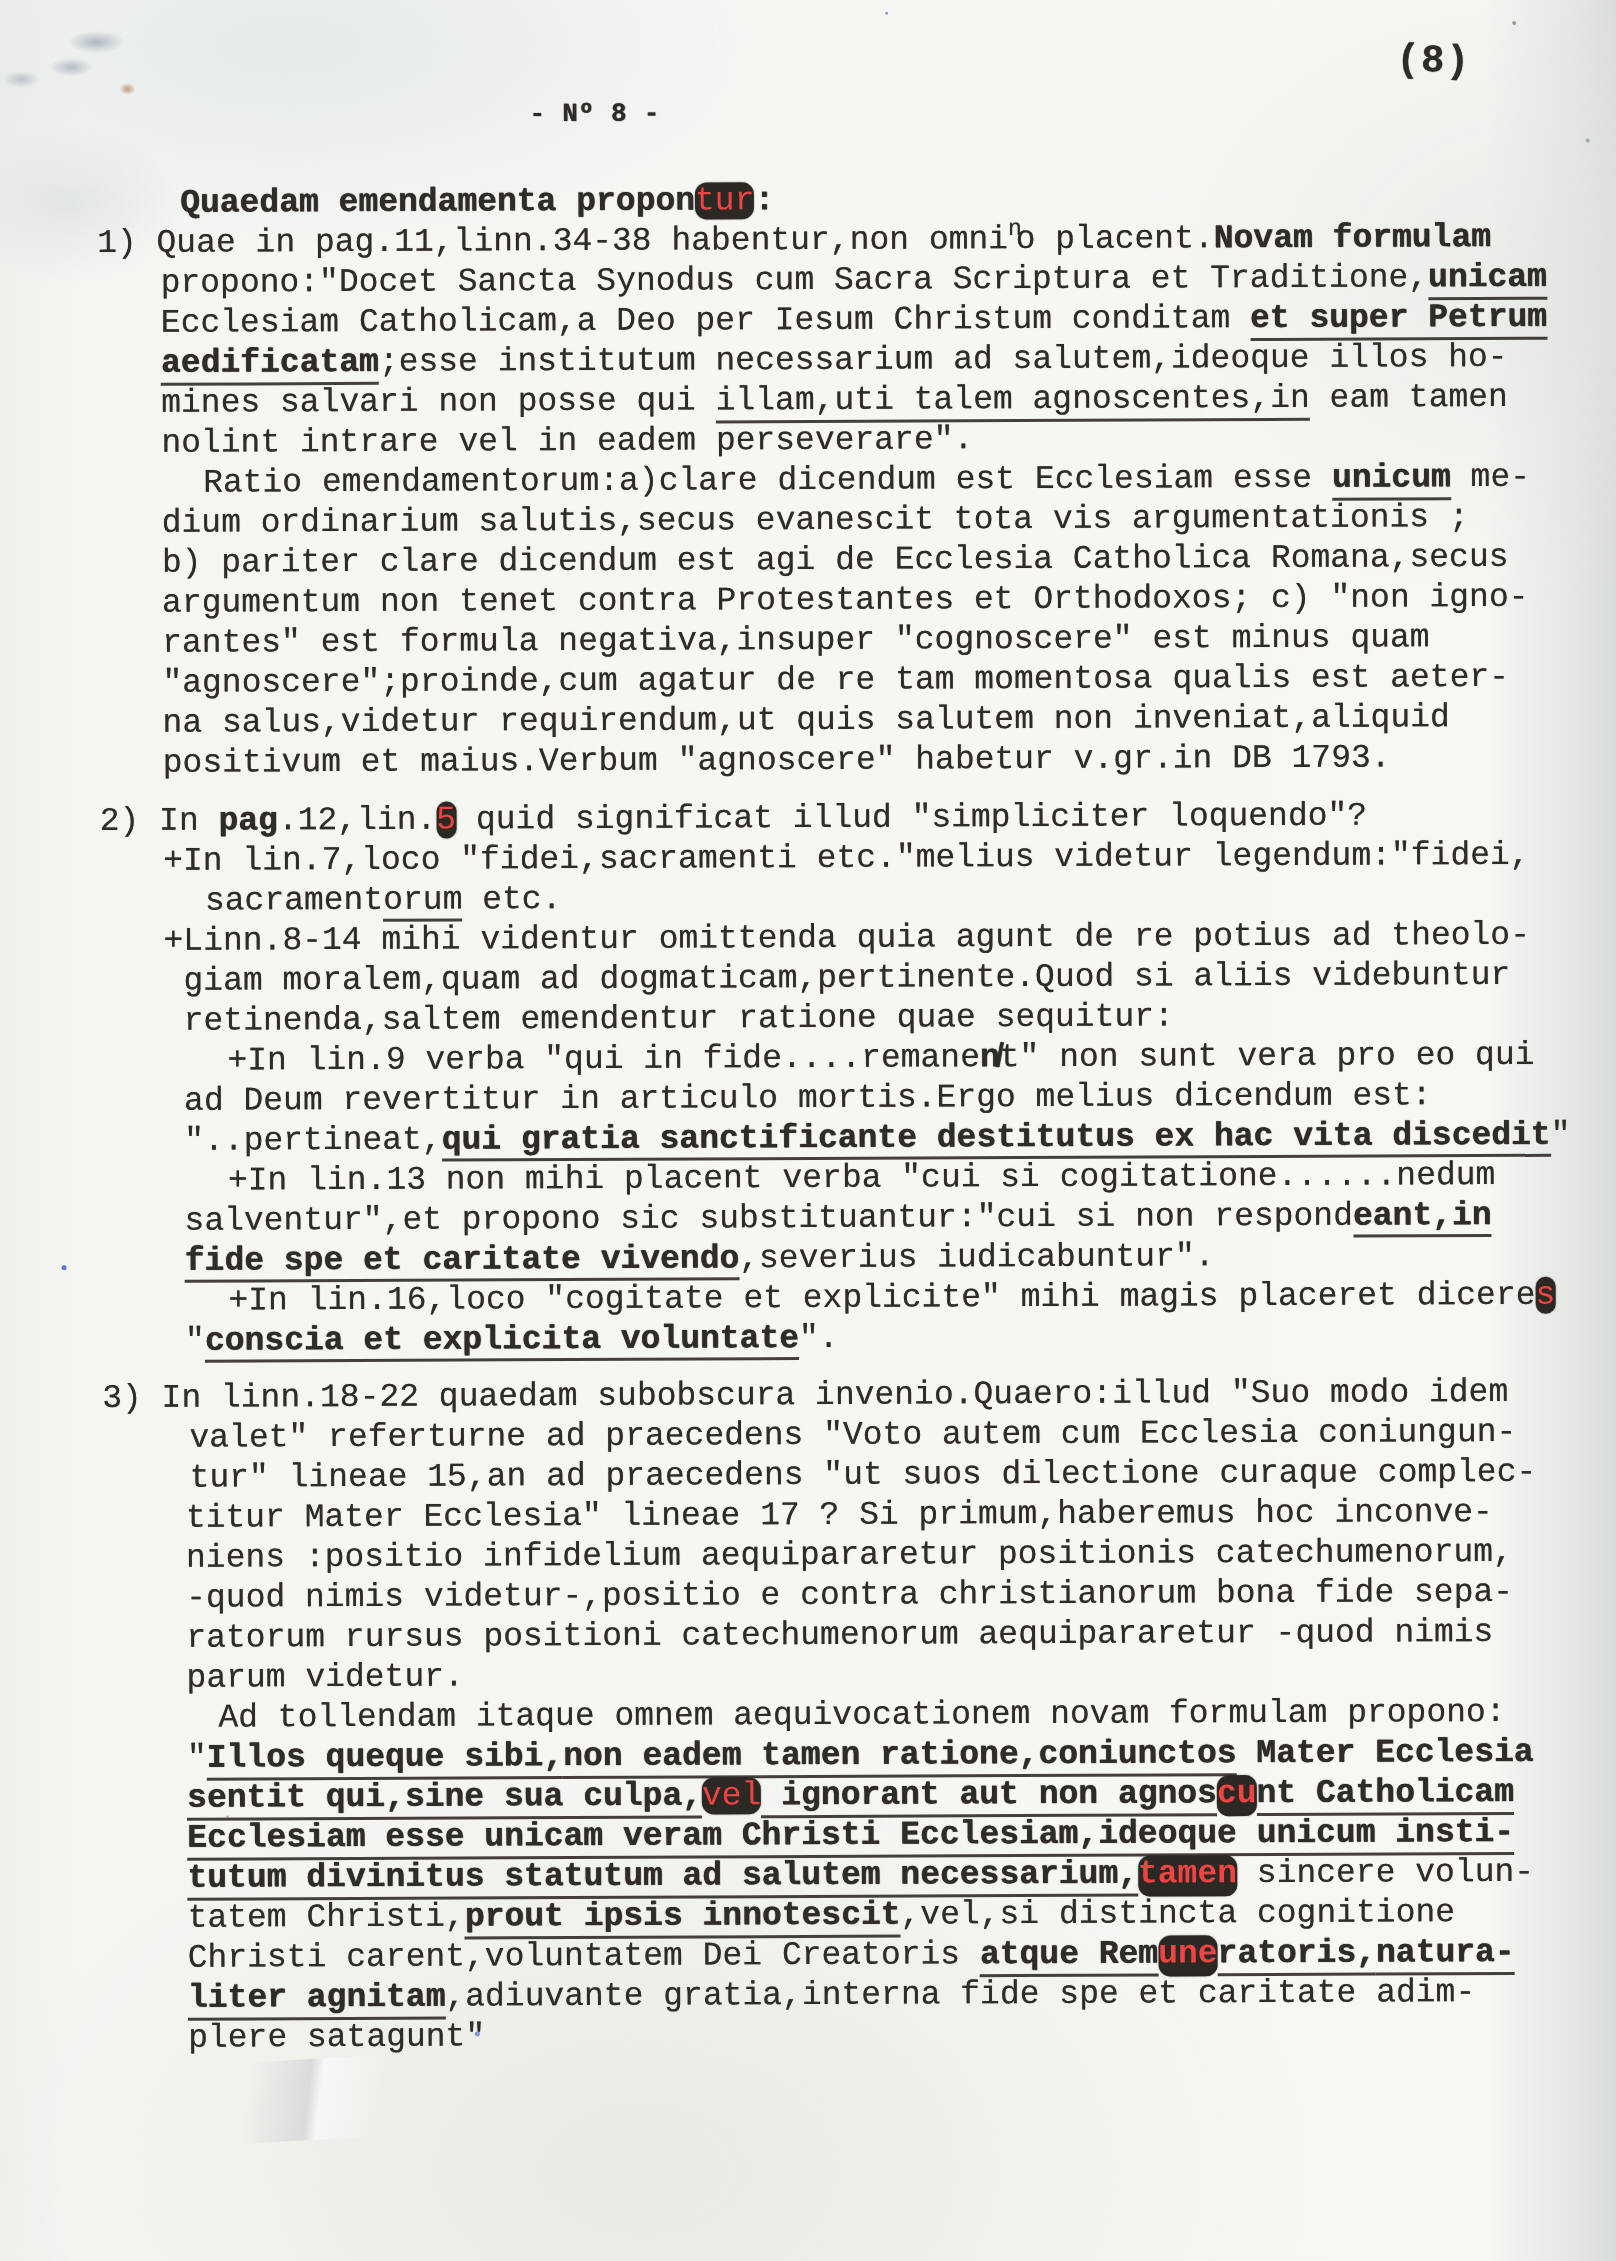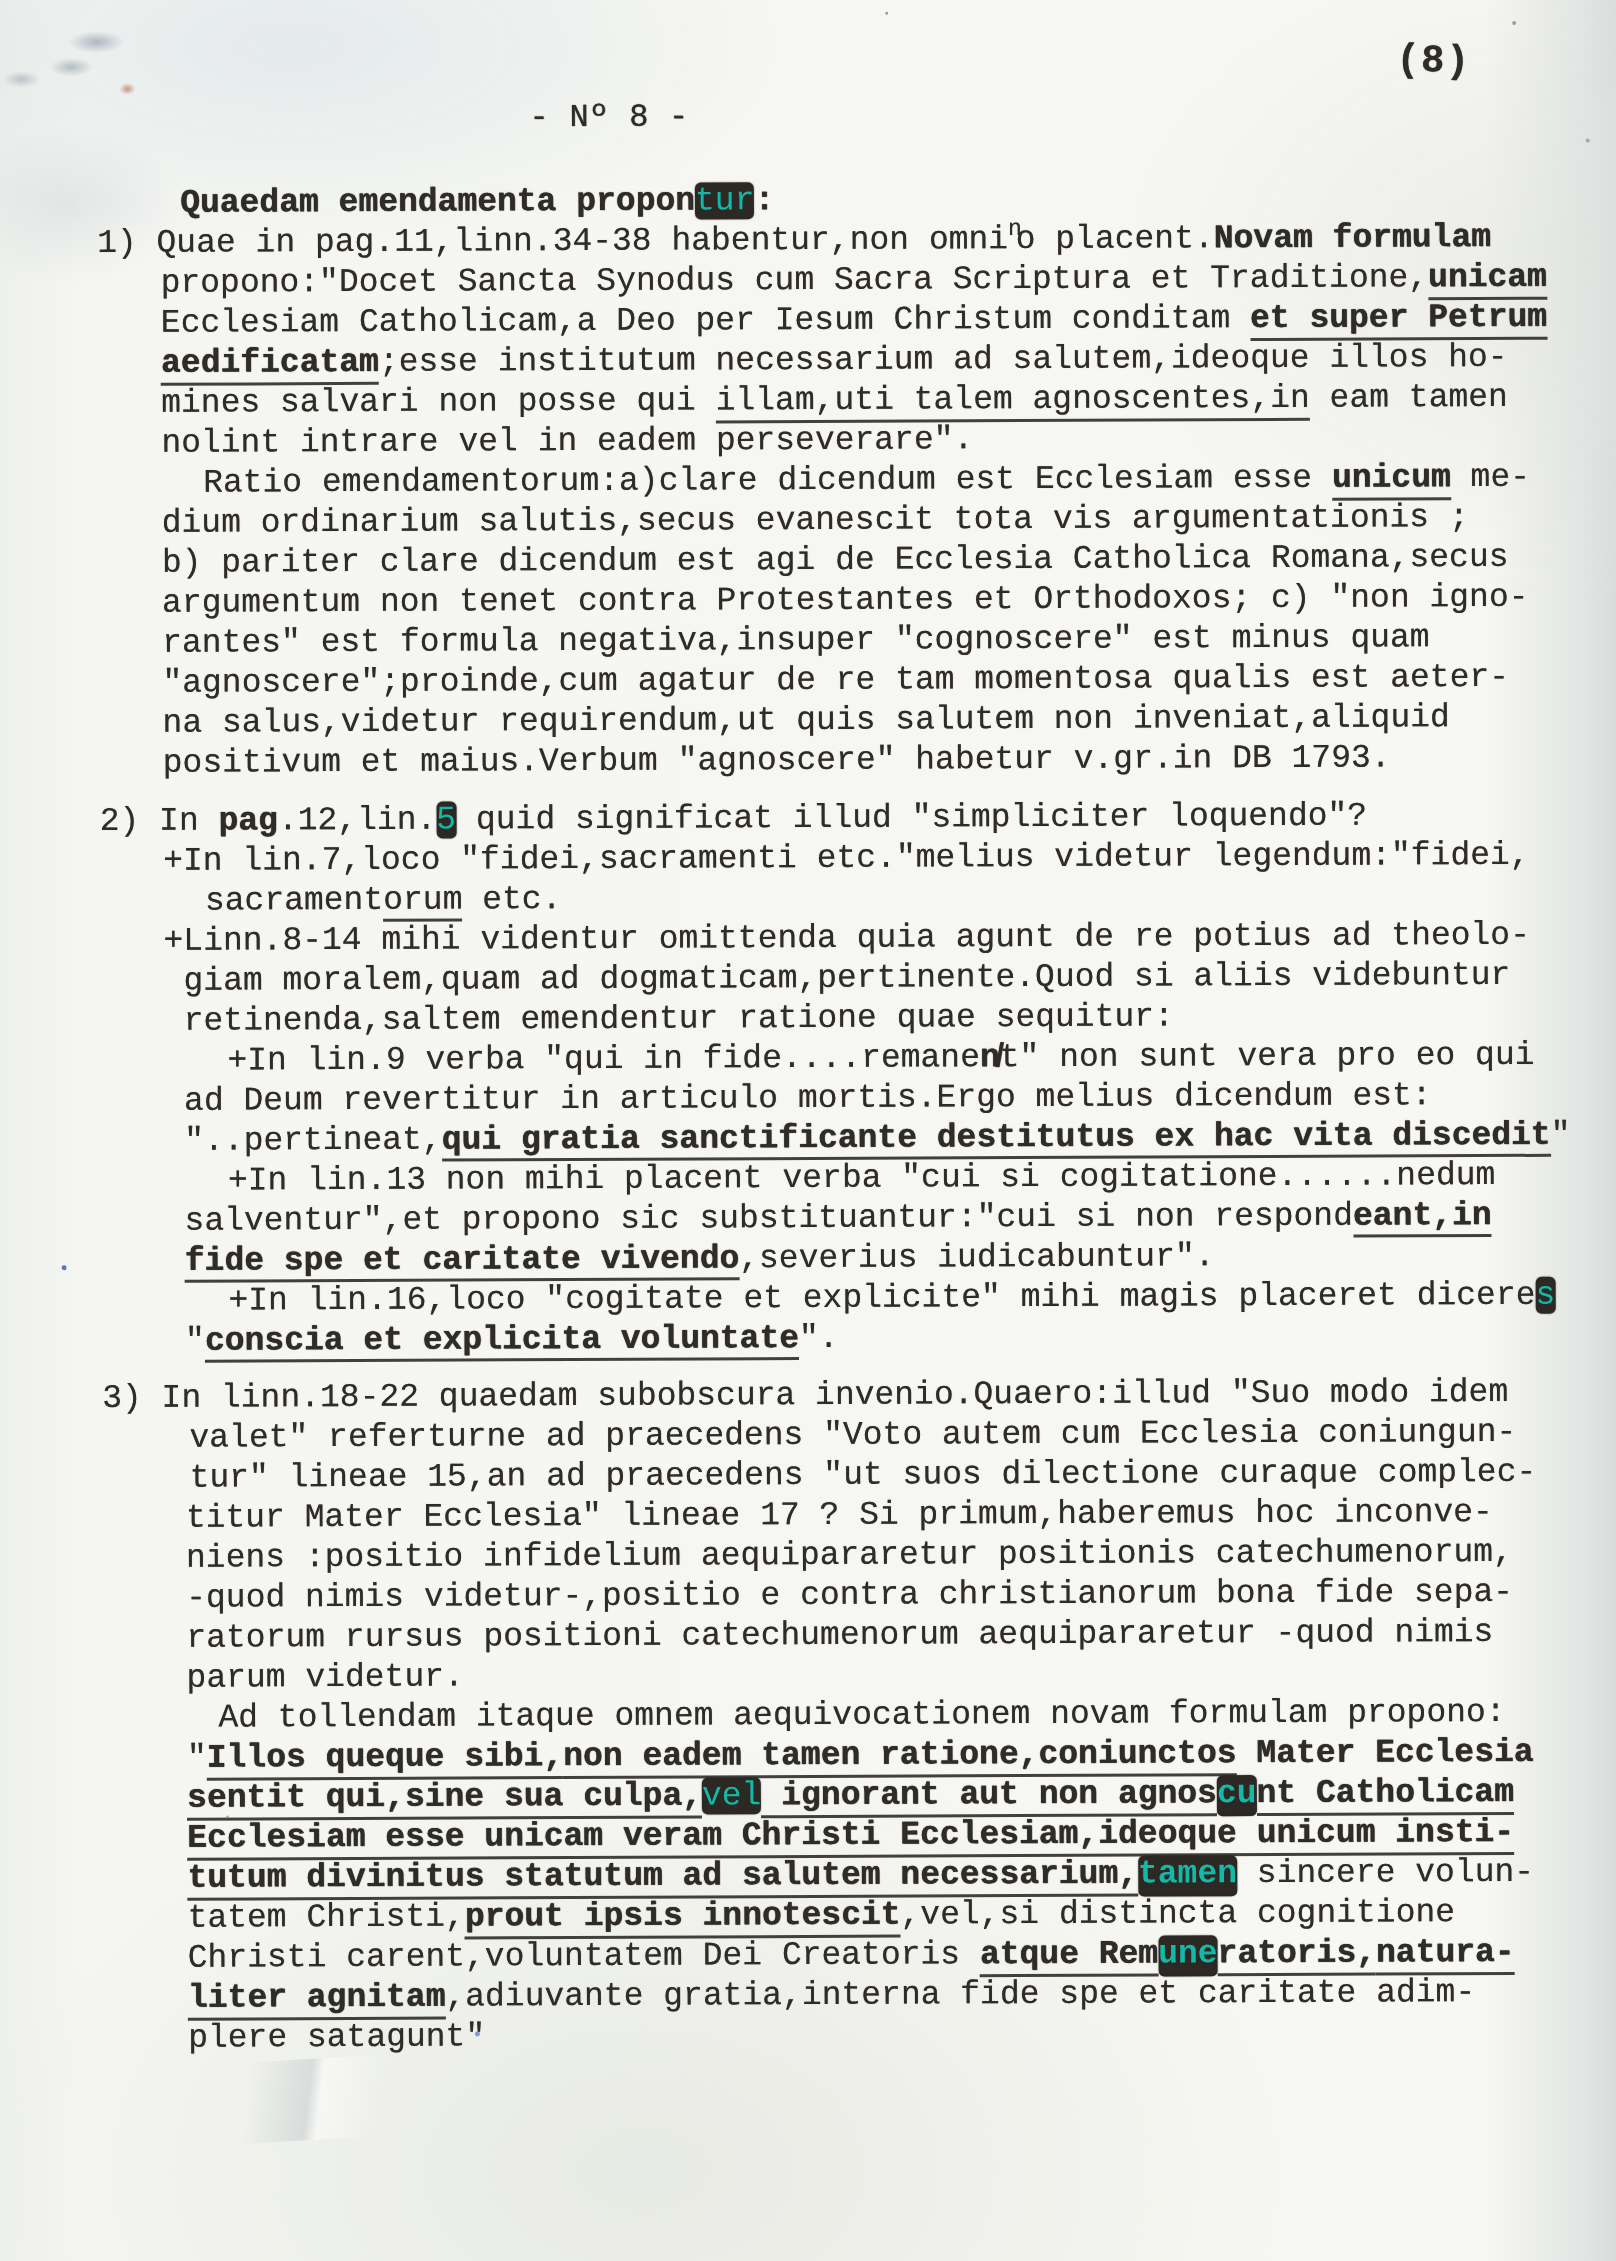--- a/index.html
+++ b/index.html
@@ -14,41 +14,41 @@
     font-family:"Liberation Mono","DejaVu Sans Mono",monospace;
     color:#2f2b26;
   }
   .page{position:absolute;inset:0;transform:rotate(-0.25deg);}
   .pageno{
     position:absolute;top:42px;left:1401px;font-size:39px;font-weight:bold;
     transform:rotate(2deg);letter-spacing:1.3px;
     text-shadow:0 0 1px rgba(40,36,30,0.75);
   }
   .docheader{
-    position:absolute;top:98px;left:534px;font-size:32px;font-weight:normal;
+    position:absolute;top:98px;left:534px;font-size:26px;font-weight:bold;
     letter-spacing:0.7px;text-shadow:0 0 1.1px rgba(40,36,30,0.8), 0.7px 0.3px 0 rgba(40,36,30,0.35);
   }
   .doc{
     position:absolute;top:181px;left:101px;right:40px;
     font-size:33px;line-height:40px;white-space:pre;
     text-shadow:0 0 0.7px rgba(47,43,38,0.65);
   }
   .line{height:40px;}
   .gap{height:17.5px;}
   .seg{display:inline;}
   .u{
     border-bottom:3.4px solid rgba(42,38,33,0.88);
     padding-bottom:0.7px;
   }
   .b{
     font-weight:bold;
     text-shadow:0 0 1.1px rgba(35,31,26,0.85), 0.5px 0.3px 0 rgba(35,31,26,0.5);
   }
   .ov{
-    background:#2c2823;color:#14b8a6;border-radius:6px;
+    background:#2c2823;color:#ef4444;border-radius:12px;
     text-shadow:none;box-shadow:0 0 1.3px rgba(44,40,35,0.9);
   }
   .sup{
     display:inline-block;position:relative;top:-0.55em;font-size:70%;
     width:0.45ch;margin-right:0.1ch;
   }
   .speck{position:absolute;border-radius:50%;}
   .crease{
     position:absolute;left:0;top:2057px;width:607px;height:81px;
     background:linear-gradient(100deg, rgba(180,188,190,0) 40%, rgba(175,182,186,0.35) 50%, rgba(255,255,255,0.5) 52%, rgba(180,188,190,0) 62%);

